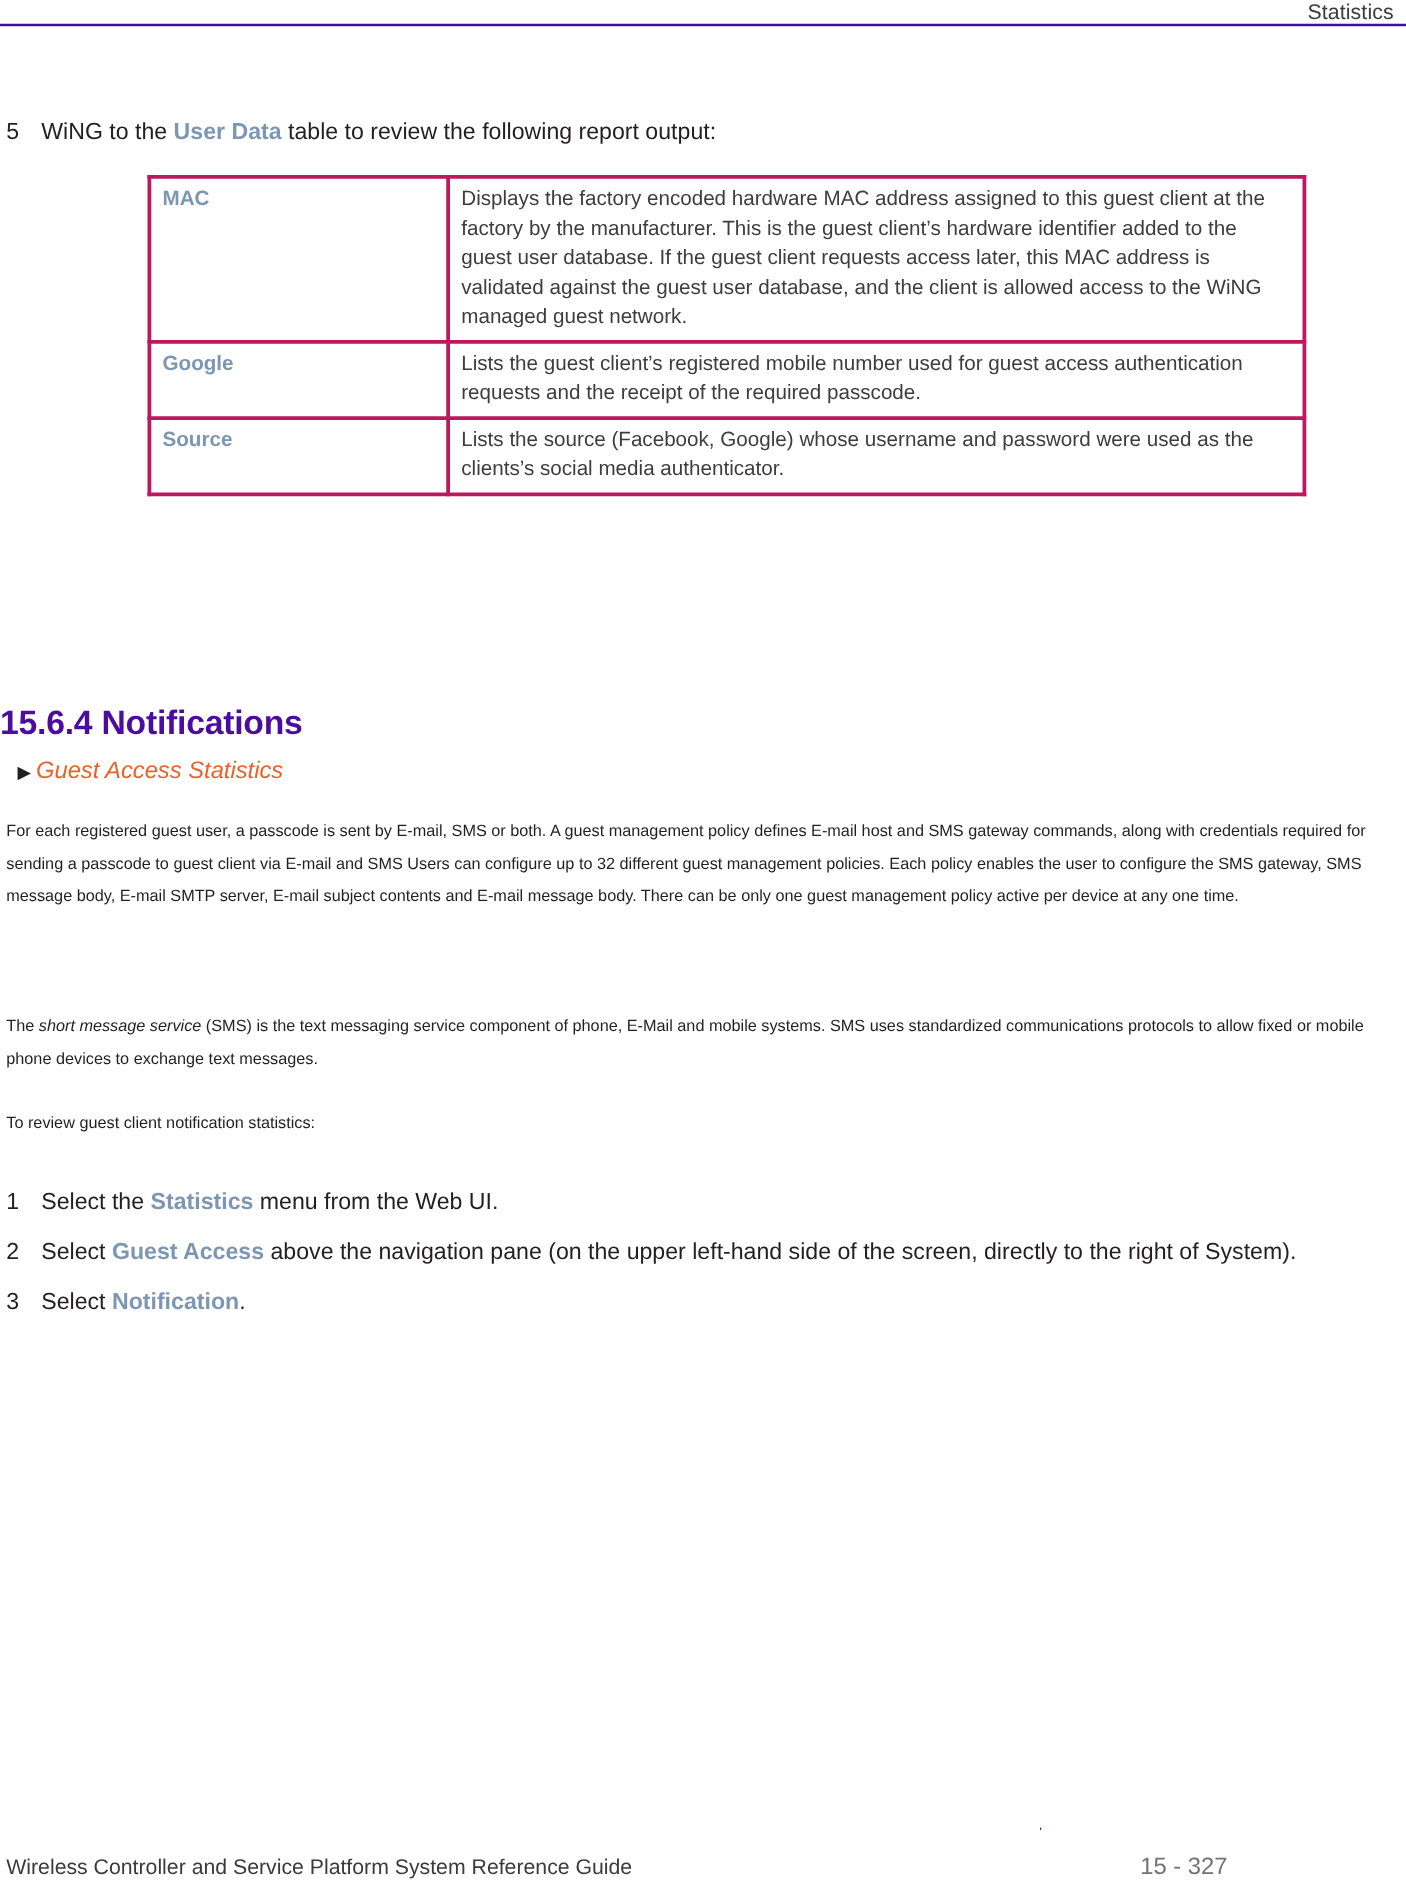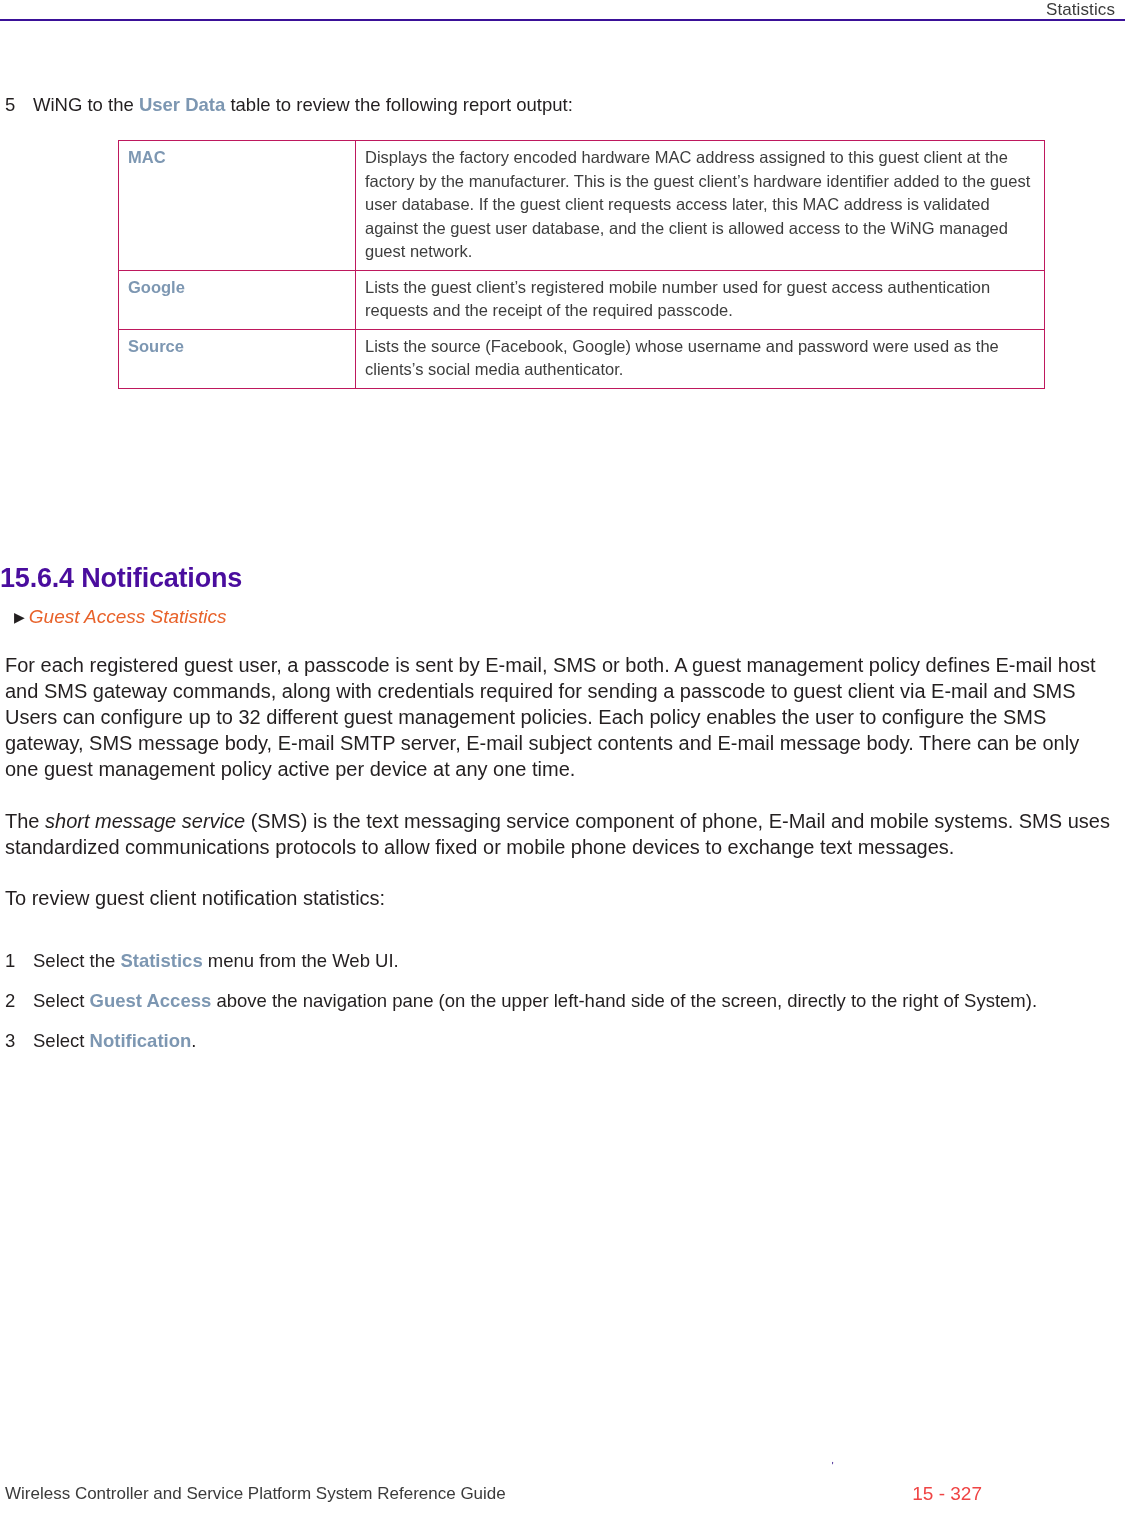--- a/index.html
+++ b/index.html
@@ -77,21 +77,21 @@
   
   .user-data-table {
     position: absolute;
     left: 118px;
     top: 140px;
     width: 927px;
     border-collapse: collapse;
     table-layout: fixed;
   }
   .user-data-table td {
-    border: 1px solid #be185d;
+    border: 3px solid #be185d;
     vertical-align: top;
     font-size: 16.5px;
     line-height: 23.5px;
     color: #3d3d3d;
     padding: 5px 9px 6px 9px;
   }
   .user-data-table td.term-cell {
     width: 218px;
     color: #7d97b2;
     font-weight: bold;
@@ -126,21 +126,21 @@
     font-size: 14px;
     margin-right: 4px;
     line-height: 26px;
   }
 
   
   .body-block {
     position: absolute;
     left: 5px;
     width: 1110px;
-    font-size: 20px;
+    font-size: 13px;
     line-height: 26px;
     color: #231f20;
   }
   .para-1 { top: 652px; }
   .para-2 { top: 808px; }
   .para-3 { top: 885px; }
   .steps-block {
     position: absolute;
     left: 5px;
     top: 948px;
@@ -165,21 +165,21 @@
     line-height: 22px;
     color: #3b3b3b;
     white-space: nowrap;
   }
   .footer-page {
     position: absolute;
     right: 10px;
     bottom: 12px;
     font-size: 19px;
     line-height: 22px;
-    color: #ef4444;
+    color: #737373;
     white-space: nowrap;
   }
   .footer-slash {
     position: absolute;
     right: 102px;
     bottom: -6px;
     width: 58px;
     height: 62px;
     overflow: hidden;
   }

